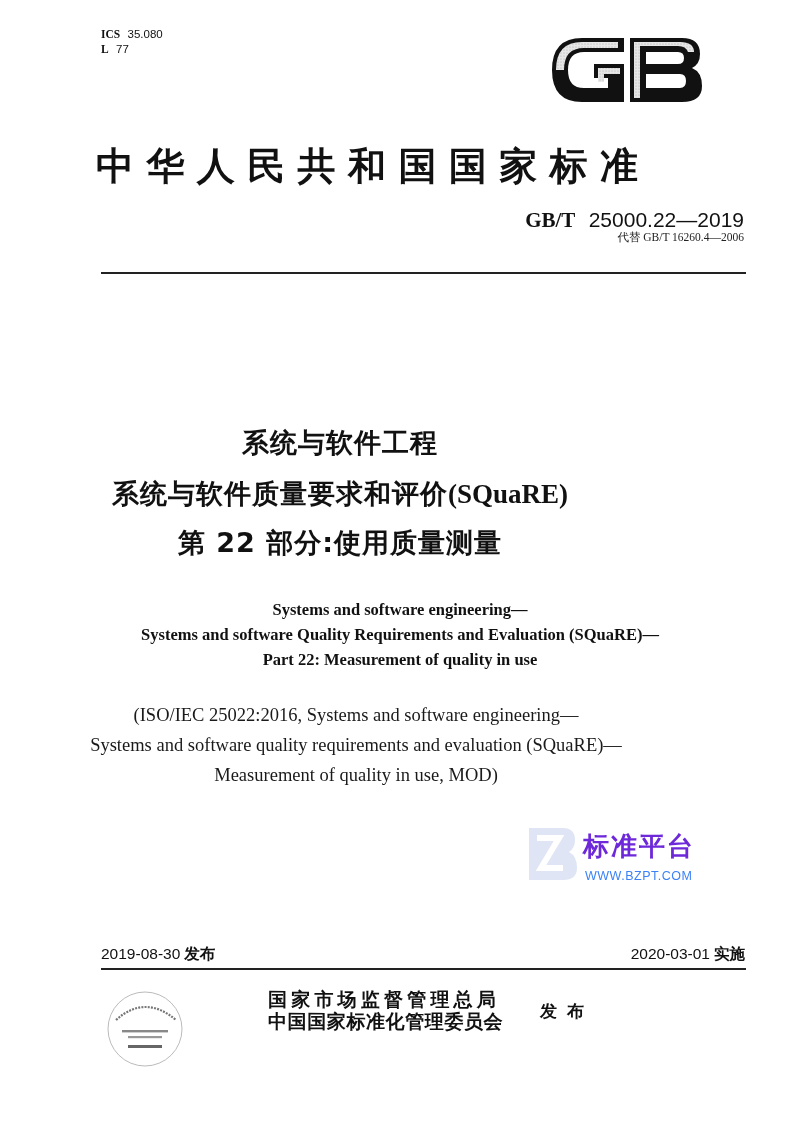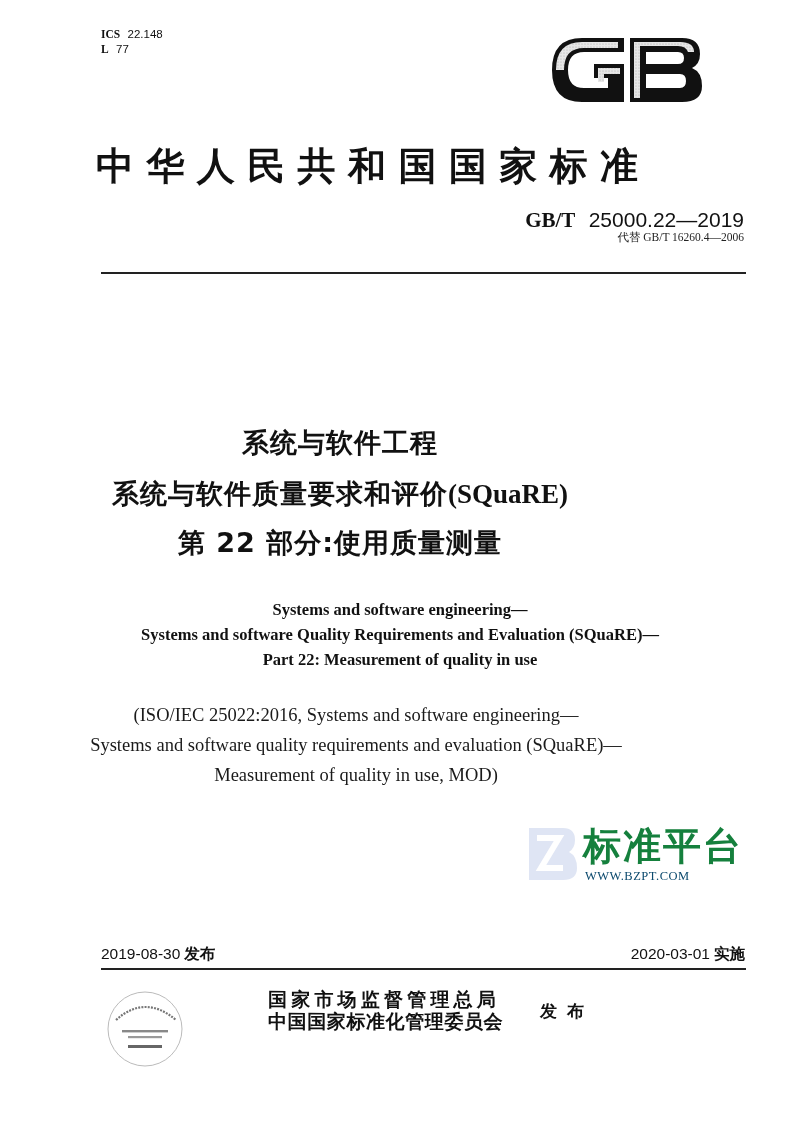--- a/index.html
+++ b/index.html
@@ -41,22 +41,22 @@
 
   
   .iso { left: 0; width: 712px; text-align: center; font-family: "Liberation Serif", serif; font-size: 18.5px; line-height: 30px; white-space: nowrap; color: #1a1a1a; }
   .iso1 { top: 700px; }
   .iso2 { top: 730px; }
   .iso3 { top: 760px; }
 
   
   .wm { left: 527px; top: 826px; width: 200px; height: 64px; }
   .wm-icon { position: absolute; left: 0; top: 0; width: 50px; height: 56px; }
-  .wm-zh { position: absolute; left: 56px; top: 0; font-size: 38px; font-weight: bold; color: #15803d; letter-spacing: 2px; font-family: "DejaVu Serif", serif; line-height: 40px; white-space: nowrap; }
-  .wm-url { position: absolute; left: 58px; top: 43px; font-size: 12.5px; color: #0c4a6e; font-family: Liberation Serif, serif; letter-spacing: 0.5px; white-space: nowrap; }
+  .wm-zh { position: absolute; left: 56px; top: 0; font-size: 26px; font-weight: bold; color: #6d28d9; letter-spacing: 2px; font-family: "DejaVu Serif", serif; line-height: 40px; white-space: nowrap; }
+  .wm-url { position: absolute; left: 58px; top: 43px; font-size: 12.5px; color: #3b82f6; font-family: Liberation Sans, sans-serif; letter-spacing: 0.5px; white-space: nowrap; }
 
   
   .date-l { left: 101px; top: 944px; font-size: 15.5px; line-height: 20px; white-space: nowrap; }
   .date-r { right: 55px; top: 944px; font-size: 15.5px; line-height: 20px; white-space: nowrap; }
   .date-l .d, .date-r .d { font-family: "Liberation Sans", sans-serif; }
   .date-l .w, .date-r .w { font-family: "DejaVu Sans", sans-serif; font-weight: bold; margin-left: 4px; }
   .rule-bot { left: 101px; top: 968px; width: 645px; height: 2px; background: #222; }
 
   
   .stamp { left: 106px; top: 990px; width: 78px; height: 78px; }
@@ -66,21 +66,21 @@
   .pub .l1 { letter-spacing: 4.2px; }
   .pub .l2 { letter-spacing: 0.6px; }
   .pub-act { left: 540px; top: 1000px; font-size: 17px; font-weight: bold; letter-spacing: 10px; white-space: nowrap; font-family: "DejaVu Sans", sans-serif; }
 </style>
 </head>
 <body>
 
 <div class="abs cls">
   <div>
     <b>ICS</b>&nbsp;
-    <span class="num">22.148</span>
+    <span class="num">35.080</span>
   </div>
   <div>
     <b>L</b>&nbsp;
     <span class="num">77</span>
   </div>
 </div>
 
 <div class="abs gb-logo">
   <svg width="158" height="72" viewBox="0 0 158 72">
     <defs>

